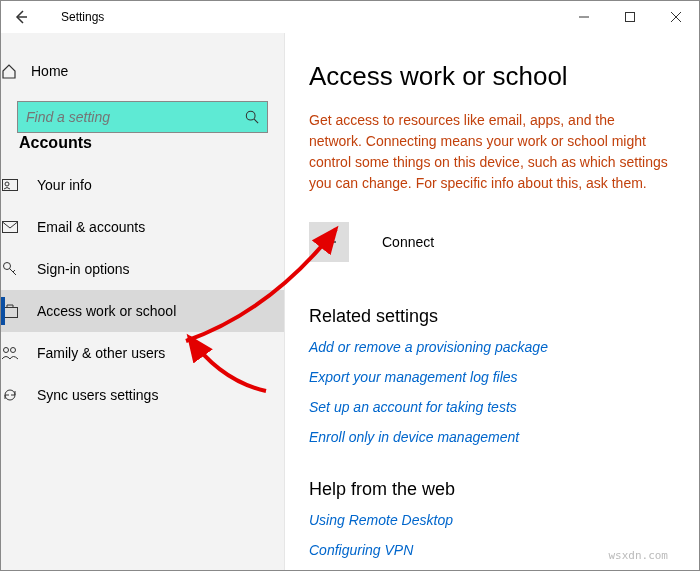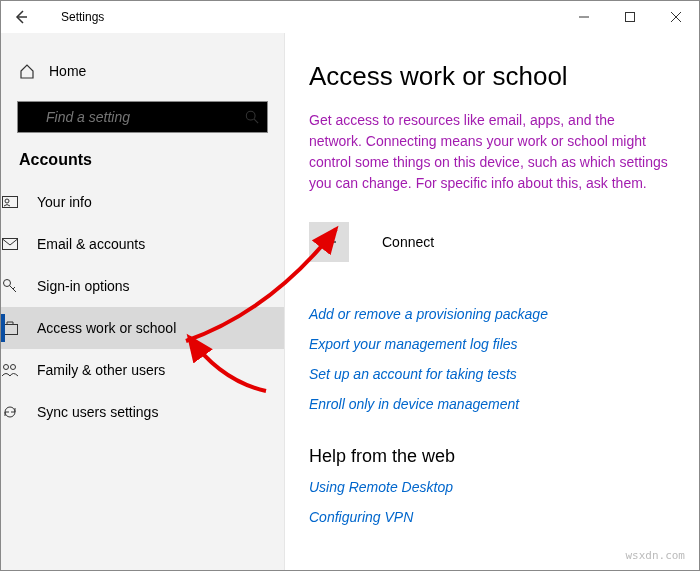--- a/index.html
+++ b/index.html
@@ -45,31 +45,29 @@
   .sidebar {
     width: 284px;
     background: #f3f3f3;
     padding-top: 18px;
     border-right: 1px solid #e6e6e6;
     position:relative;
   }
   .home-row {
     display:flex; align-items:center;
     height: 40px;
-    padding-left: 18px;
     gap: 14px;
     font-size: 14px;
   }
   .search-wrap {
-    margin: 10px 16px 18px 16px;
+    margin: 10px 16px 1px 16px;
     position: relative;
     border: 1px solid #888;
-    background:#000000;
+    background:#5eead4;
     height: 32px;
-    padding-left: 20px;
   }
   .search-wrap input {
     border:none; outline:none;
     width: calc(100% - 34px);
     height: 100%;
     padding: 0 8px;
     font-size: 14px;
     background: transparent;
     font-style: italic;
     color:#666;
@@ -111,21 +109,21 @@
     padding: 28px 30px 0 24px;
     overflow:hidden;
   }
   .main h1 {
     font-weight: 400;
     font-size: 26px;
     margin-bottom: 18px;
   }
   .main p.desc {
     font-size: 14px;
-    color:#a21caf;
+    color:#c2410c;
     line-height: 1.5;
     margin-bottom: 28px;
   }
   .connect-row {
     display:flex; align-items:center; gap:33px;
     margin-bottom: 44px;
   }
   .connect-btn {
     width:40px; height:40px;
     background:#ddd;
@@ -136,21 +134,21 @@
   .main h2 {
     font-weight: 500;
     font-size: 18px;
     margin-bottom: 12px;
   }
   .link-list { display:flex; flex-direction:column; gap:14px; margin-bottom:34px;font-style:italic;}
   .link-list a {
     color:#0066cc; text-decoration:none; font-size:14px;
   }
   .watermark {
-    position:absolute; right:14px; bottom:8px;
+    position:absolute; right:31px; bottom:8px;
     font-size:11px; color:#bbb; font-family: monospace;
   }
   
   .arrow {
     position:absolute;
     pointer-events:none;
   }
   svg { display:block; }
 </style>
 </head>
@@ -278,20 +276,21 @@
         <span>
           <svg width="16" height="16" viewBox="0 0 16 16">
               <line x1="8" y1="1" x2="8" y2="15" stroke="#333" stroke-width="1.4"></line>
               <line x1="1" y1="8" x2="15" y2="8" stroke="#333" stroke-width="1.4"></line>
             </svg>
         </span>
       </div>
       <span class="connect-label">Connect</span>
     </div>
 
+    <h2>Related settings</h2>
     <div class="link-list">
       <a href="#">Add or remove a provisioning package</a>
       <a href="#">Export your management log files</a>
       <a href="#">Set up an account for taking tests</a>
       <a href="#">Enroll only in device management</a>
     </div>
 
     <h2>Help from the web</h2>
     <div class="link-list">
       <a href="#">Using Remote Desktop</a>

